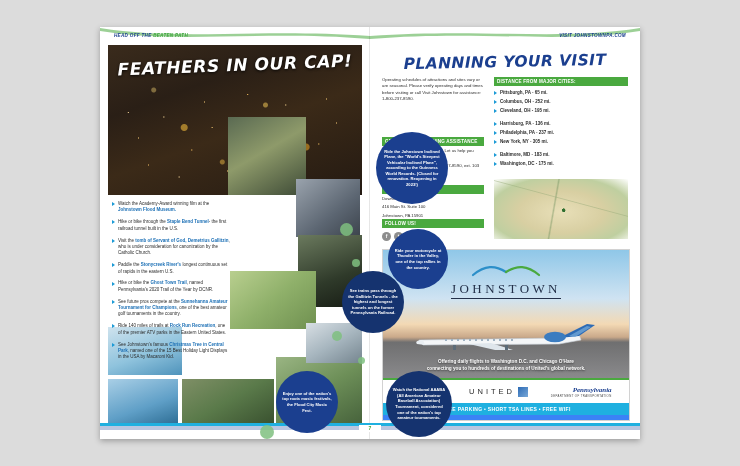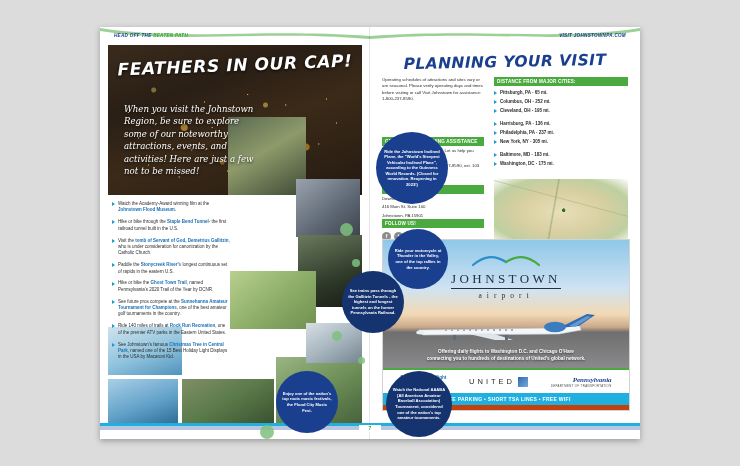--- a/index.html
+++ b/index.html
@@ -190,22 +190,22 @@
   .minimap:after{
     content:"";position:absolute;inset:0;
     background:
       linear-gradient(100deg,transparent 44%,rgba(120,150,100,.5) 45%,transparent 46%),
       linear-gradient(15deg,transparent 60%,rgba(150,170,120,.45) 61%,transparent 62%),
       radial-gradient(circle at 52% 52%,#2f6f2f 0 1.6px,transparent 2px);
   }
 
   
   .ad{
-    position:absolute;left:12px;top:212px;width:246px;height:170px;
-    border:1px solid #d2d2d2;background:#c2410c;overflow:hidden;
+    position:absolute;left:12px;top:222px;width:246px;height:170px;
+    border:1px solid #d2d2d2;background:#3b82f6;overflow:hidden;
   }
   .ad-img{
     position:relative;height:128px;
     background:linear-gradient(180deg,#8fc7e8 0%,#cfe3f2 38%,#f3d9b4 58%,#caa98a 68%,#6f6f70 72%,#8a8a8c 100%);
     overflow:hidden;
   }
   .ad-logo{
     position:absolute;left:0;right:0;top:14px;text-align:center;color:#23304a;
   }
   .ad-swoosh{display:block;margin:0 auto 1px auto;}
@@ -268,21 +268,20 @@
           <path d="M0,7 C80,20 160,6 270,15 L270,22 L0,22 Z" fill="#ffffff"></path>
         </svg>
       </div>
       <div class="runhead runhead-left">
         <span class="a">HEAD OFF THE</span>
         <span class="b">BEATEN PATH</span>
       </div>
 
       <div class="hero">
         <div class="hero-title">FEATHERS IN OUR CAP!</div>
-        <div class="hero-intro">When you visit the Johnstown Region, be sure to explore some of our noteworthy attractions, events, and activities! Here are just a few not to be missed!</div>
       </div>
 
       <div class="photo ph-bike"></div>
       <div class="photo ph-moto"></div>
       <div class="photo ph-tunnel"></div>
       <div class="photo ph-map"></div>
       <div class="photo ph-water"></div>
       <div class="photo ph-lake"></div>
       <div class="photo ph-fest"></div>
       <div class="photo ph-ball"></div>
@@ -379,21 +378,20 @@
       <div class="minimap"></div>
 
       <div class="ad">
         <div class="ad-img">
           <div class="ad-logo">
             <svg class="ad-swoosh" width="70" height="14" viewBox="0 0 70 14">
               <path d="M2,11 C14,1 24,1 35,8" stroke="#2c8fc9" stroke-width="2.2" fill="none" stroke-linecap="round"></path>
               <path d="M35,8 C46,1 56,1 68,11" stroke="#4aa93f" stroke-width="2.2" fill="none" stroke-linecap="round"></path>
             </svg>
             <div class="ad-word">JOHNSTOWN</div>
-            <span class="ad-sub">airport</span>
           </div>
           <svg class="plane" viewBox="0 0 190 36">
             <path d="M10,24 L150,22 L170,18 L172,24 L150,28 L14,29 Z" fill="#f4f6f8" stroke="#c7d0d8" stroke-width=".6"></path>
             <path d="M150,22 L178,8 L186,9 L170,20 Z" fill="#2d6bb5"></path>
             <path d="M160,20 L178,10 L182,11 L166,21 Z" fill="#6fa5d6" opacity=".8"></path>
             <ellipse cx="146" cy="21" rx="11" ry="5.2" fill="#3b7cc0"></ellipse>
             <path d="M60,28 L86,34 L104,34 L82,27 Z" fill="#dfe6ec"></path>
             <path d="M14,24 C8,24 6,26 8,28 L16,29 Z" fill="#e9eef2"></path>
             <g fill="#9fb2c2">
               <rect x="36" y="23" width="2" height="2"></rect>

